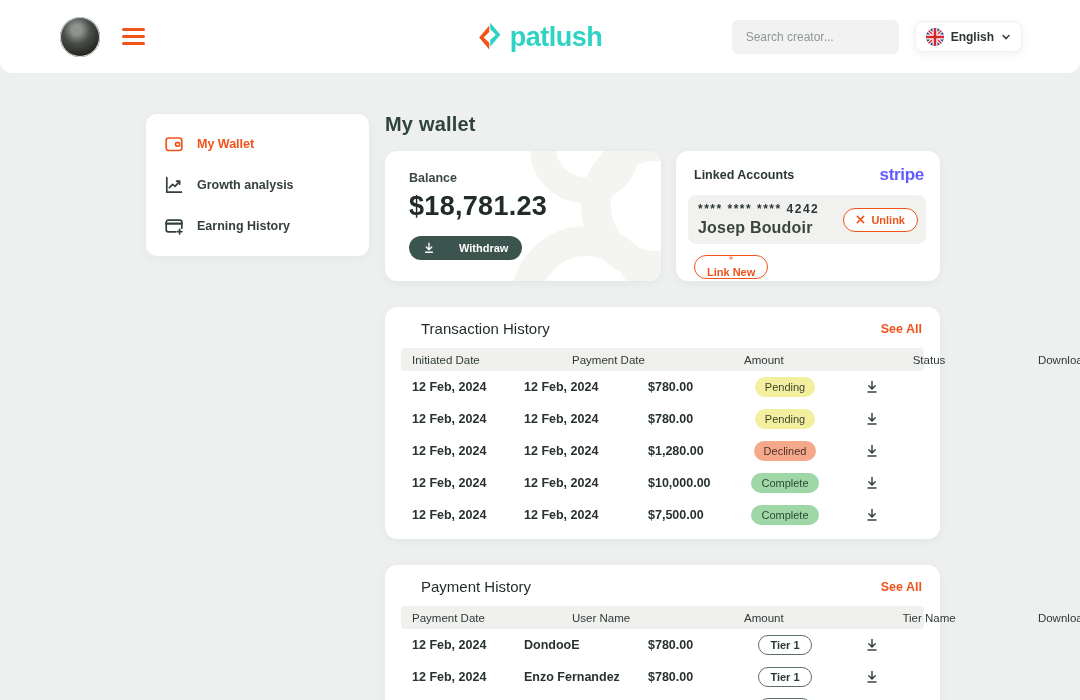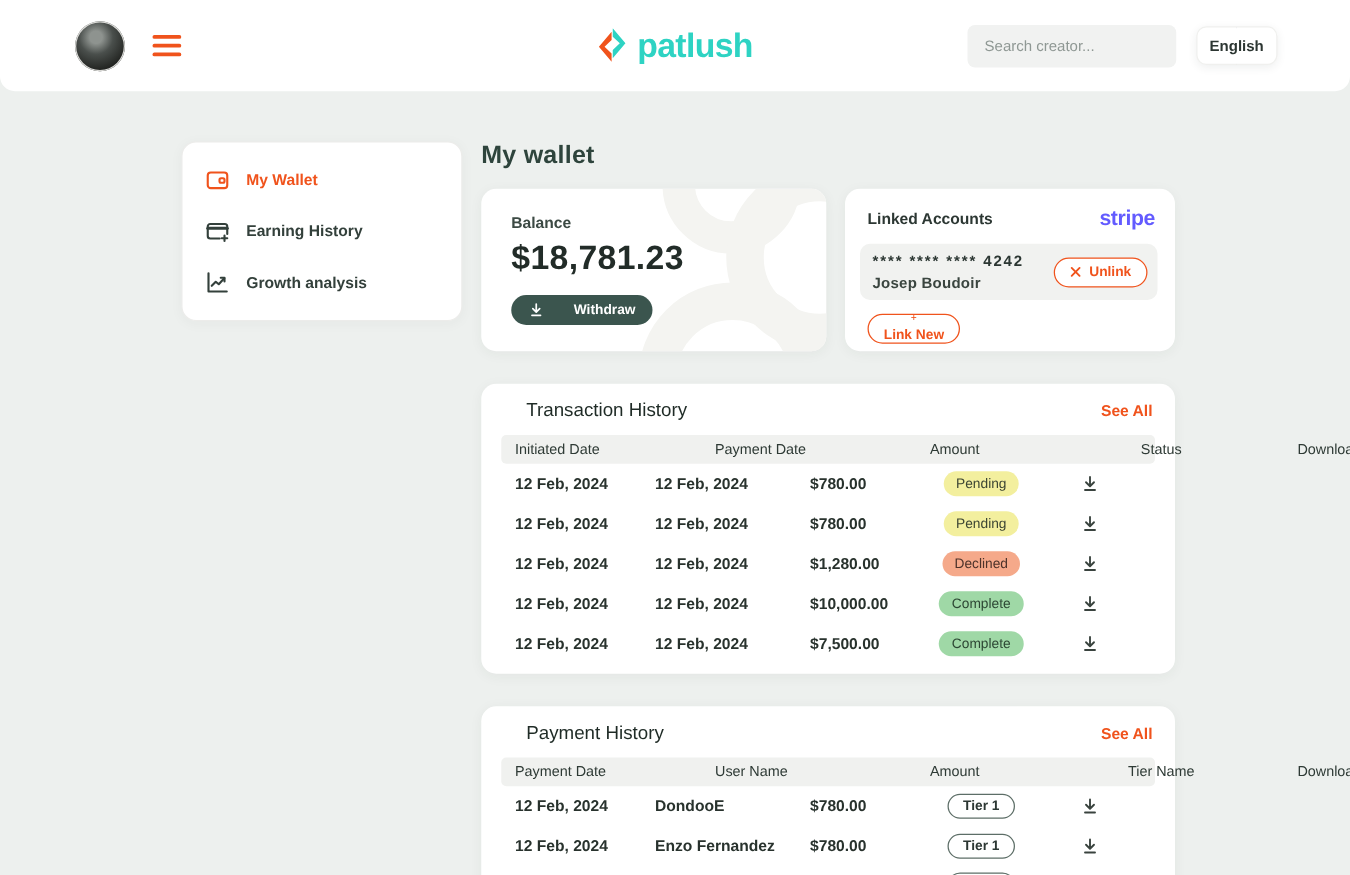--- a/index.html
+++ b/index.html
@@ -20,21 +20,21 @@
   .hamburger{margin-left:22px;display:flex;flex-direction:column;gap:4px;cursor:pointer;}
   .hamburger span{display:block;width:23px;height:3px;border-radius:2px;background:var(--accent);}
   .logo{position:absolute;left:50%;top:50%;transform:translate(-50%,-50%);
     display:flex;align-items:center;gap:8px;}
   .logo-text{font-size:27px;font-weight:700;color:var(--teal);letter-spacing:-0.5px;}
   .header-right{margin-left:auto;display:flex;align-items:center;gap:16px;}
   .search{width:167px;height:34px;border:none;outline:none;background:#f1f2f1;border-radius:6px;
     padding:0 14px;font-size:12px;color:#46504c;font-family:"Liberation Sans",sans-serif;}
   .search::placeholder{color:#8f9894;}
   .lang{display:flex;align-items:center;gap:7px;background:#fff;border:1px solid #f0f0ee;
-    border-radius:8px;height:31px;padding:0 10px;box-shadow:0 2px 8px rgba(40,50,46,.08);cursor:pointer;flex-direction:column;}
+    border-radius:8px;height:31px;padding:0 10px;box-shadow:0 2px 8px rgba(40,50,46,.08);cursor:pointer;}
   .lang-label{font-size:12px;font-weight:700;color:#2c3632;}
   .chev{width:10px;height:10px;}
 
   
   .page{display:flex;align-items:flex-start;gap:15px;padding:40px 140px 0 145px;}
   .sidebar{width:225px;background:#fff;border:1px solid #ececea;border-radius:12px;
     box-shadow:0 2px 10px rgba(40,50,46,.04);padding:20px 18px;display:flex;flex-direction:column;gap:21px;}
   .nav-item{display:flex;align-items:center;gap:13px;font-size:12.5px;font-weight:700;
     color:#33403b;cursor:pointer;}
   .nav-item svg{flex:0 0 auto;}
@@ -58,21 +58,21 @@
     font-size:11px;font-weight:700;cursor:pointer;font-family:"Liberation Sans",sans-serif;}
   .withdraw-btn svg{stroke:#fff;}
 
   .linked-card{width:264px;height:130px;padding:14px 14px 14px 12px;}
   .linked-head{display:flex;align-items:center;justify-content:space-between;padding:0 2px 0 6px;}
   .linked-title{font-size:12.5px;font-weight:700;color:#2c3733;}
   .stripe-logo{font-size:17px;font-weight:800;color:var(--stripe);letter-spacing:-0.3px;}
   .linked-box{margin-top:10px;background:#f1f2f0;border-radius:8px;padding:7px 8px 7px 10px;
     display:flex;align-items:center;justify-content:space-between;}
   .masked{font-size:12px;font-weight:700;color:#2c3733;letter-spacing:1.5px;}
-  .holder{font-size:12px;font-weight:600;color:#3a453f;margin-top:3px;letter-spacing:.2px;}
+  .holder{font-size:16px;font-weight:600;color:#3a453f;margin-top:3px;letter-spacing:.2px;}
   .pill-btn{display:inline-flex;align-items:center;gap:6px;background:#fff;border:1.4px solid var(--accent);
     color:var(--accent);border-radius:13px;height:24px;padding:0 12px;font-size:11px;font-weight:700;
     cursor:pointer;font-family:"Liberation Sans",sans-serif;white-space:nowrap;}
   .link-new{margin:11px 0 0 6px;flex-direction:column;}
 
   
   .table-card{margin-top:26px;padding:13px 16px 8px 16px;}
   .table-head{display:flex;align-items:center;justify-content:space-between;padding:0 2px;}
   .table-title{font-size:15px;font-weight:400;color:#1f2b26;margin-left:18px;}
   .see-all{font-size:12.5px;font-weight:700;color:var(--accent);text-decoration:none;cursor:pointer;}
@@ -139,33 +139,33 @@
   <aside class="sidebar">
     <div class="nav-item active">
       <svg width="20" height="20" viewBox="0 0 20 20" fill="none" stroke="currentColor" stroke-width="1.7" stroke-linecap="round" stroke-linejoin="round">
         <rect x="2.2" y="4" width="15.6" height="12.5" rx="2.4"></rect>
         <rect x="11.6" y="8.6" width="4" height="3.6" rx="1.2"></rect>
       </svg>
       <span>My Wallet</span>
     </div>
     <div class="nav-item">
       <svg width="20" height="20" viewBox="0 0 20 20" fill="none" stroke="currentColor" stroke-width="1.7" stroke-linecap="round" stroke-linejoin="round">
+        <path d="M2.8 2.6 V17.2 H17.4"></path>
+        <path d="M5.4 12.6 L8.6 9.4 L11 11.4 L15.4 6.6"></path>
+        <path d="M12.6 6.2 H15.6 V9.2"></path>
+      </svg>
+      <span>Growth analysis</span>
+    </div>
+    <div class="nav-item">
+      <svg width="20" height="20" viewBox="0 0 20 20" fill="none" stroke="currentColor" stroke-width="1.7" stroke-linecap="round" stroke-linejoin="round">
         <path d="M17.8 12.2 V6.2 a2 2 0 0 0 -2 -2 H4.2 a2 2 0 0 0 -2 2 v7.6 a2 2 0 0 0 2 2 h7.6"></path>
         <path d="M2.2 7.6 H17.8" stroke-width="2.4"></path>
         <path d="M15.6 13.4 v4.4 M13.4 15.6 h4.4"></path>
       </svg>
       <span>Earning History</span>
-    </div>
-    <div class="nav-item">
-      <svg width="20" height="20" viewBox="0 0 20 20" fill="none" stroke="currentColor" stroke-width="1.7" stroke-linecap="round" stroke-linejoin="round">
-        <path d="M2.8 2.6 V17.2 H17.4"></path>
-        <path d="M5.4 12.6 L8.6 9.4 L11 11.4 L15.4 6.6"></path>
-        <path d="M12.6 6.2 H15.6 V9.2"></path>
-      </svg>
-      <span>Growth analysis</span>
     </div>
   </aside>
 
   <main class="main">
     <h1 class="page-title">My wallet</h1>
 
     <div class="cards-row">
 
       <div class="card balance-card">
         <div class="ring r1"></div>

